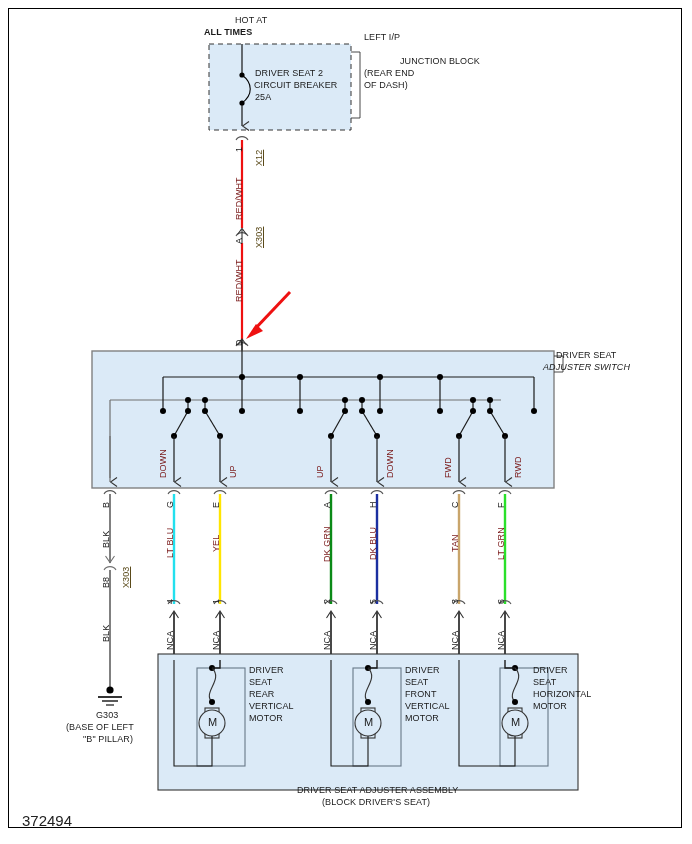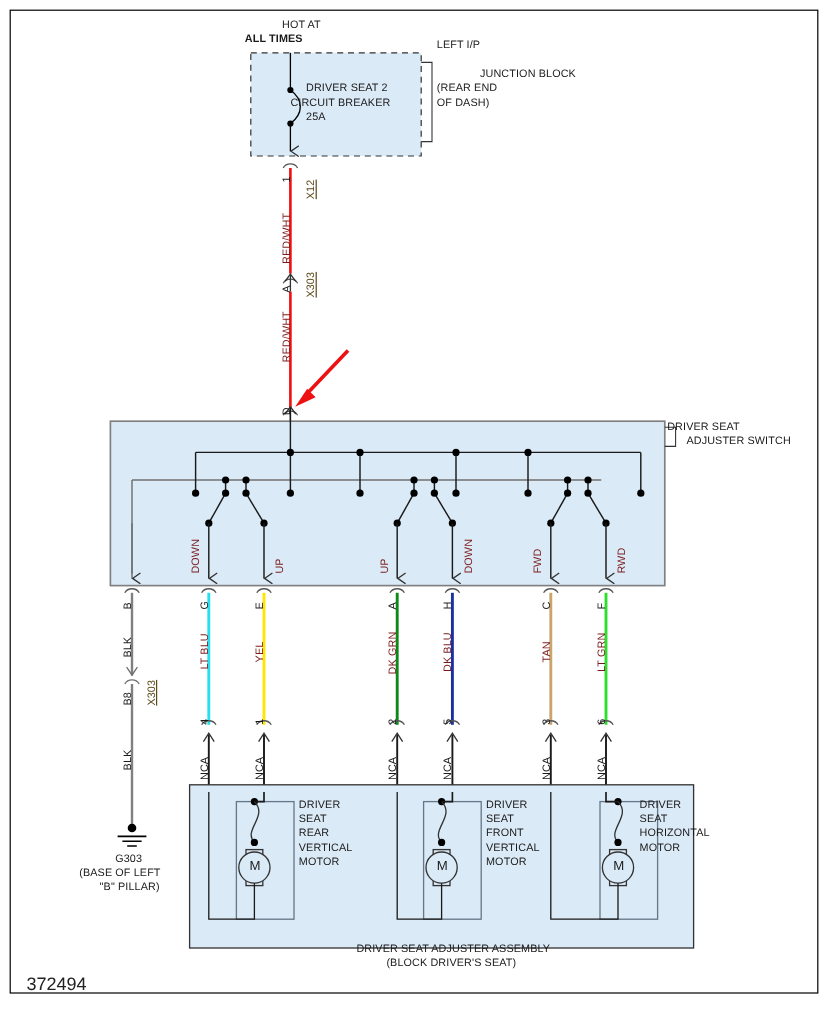--- a/index.html
+++ b/index.html
@@ -233,38 +233,38 @@
       <path d="M220,660 L220,668 L212,668"></path>
       <path d="M377,660 L377,668 L368,668"></path>
       <path d="M505,660 L505,668 L515,668"></path>
     </g>
   </svg>
 
   <div class="lbl" style="left:223px;top:15px;margin-left:12px;">HOT AT</div>
   <div class="lbl" style="left:204px;top:27px;font-weight:bold;">ALL TIMES</div>
 
   <div class="lbl" style="left:255px;top:68px;">DRIVER SEAT 2</div>
-  <div class="lbl" style="left:242px;top:80px;">CIRCUIT BREAKER</div>
+  <div class="lbl" style="left:254px;top:80px;">CIRCUIT BREAKER</div>
   <div class="lbl" style="left:255px;top:92px;">25A</div>
 
   <div class="lbl" style="left:364px;top:32px;">LEFT I/P</div>
   <div class="lbl" style="left:364px;top:56px;margin-left:36px;">JUNCTION BLOCK</div>
   <div class="lbl" style="left:364px;top:68px;">(REAR END</div>
   <div class="lbl" style="left:364px;top:80px;">OF DASH)</div>
 
   <div class="lbl vert" style="left:234px;top:152px;">1</div>
   <div class="lbl vert" style="left:254px;top:166px;color:#5a4a1a;text-decoration:underline;">X12</div>
   <div class="lbl vert" style="left:234px;top:220px;color:#7a1a1a;">RED/WHT</div>
   <div class="lbl vert" style="left:234px;top:244px;">A</div>
   <div class="lbl vert" style="left:254px;top:248px;color:#5a4a1a;text-decoration:underline;">X303</div>
   <div class="lbl vert" style="left:234px;top:302px;color:#7a1a1a;">RED/WHT</div>
   <div class="lbl vert" style="left:234px;top:346px;">D</div>
 
   <div class="lbl" style="left:556px;top:350px;">DRIVER SEAT</div>
-  <div class="lbl" style="left:572px;top:362px;">ADJUSTER SWITCH</div>
+  <div class="lbl" style="left:543px;top:362px;font-style:italic;">ADJUSTER SWITCH</div>
 
   <div class="lbl vert" style="left:158px;top:478px;color:#7a1a1a;">DOWN</div>
   <div class="lbl vert" style="left:228px;top:478px;color:#7a1a1a;">UP</div>
   <div class="lbl vert" style="left:315px;top:478px;color:#7a1a1a;">UP</div>
   <div class="lbl vert" style="left:385px;top:478px;color:#7a1a1a;">DOWN</div>
   <div class="lbl vert" style="left:443px;top:478px;color:#7a1a1a;">FWD</div>
   <div class="lbl vert" style="left:513px;top:478px;color:#7a1a1a;">RWD</div>
 
   <div class="lbl vert" style="left:101px;top:508px;">B</div>
   <div class="lbl vert" style="left:101px;top:548px;">BLK</div>

